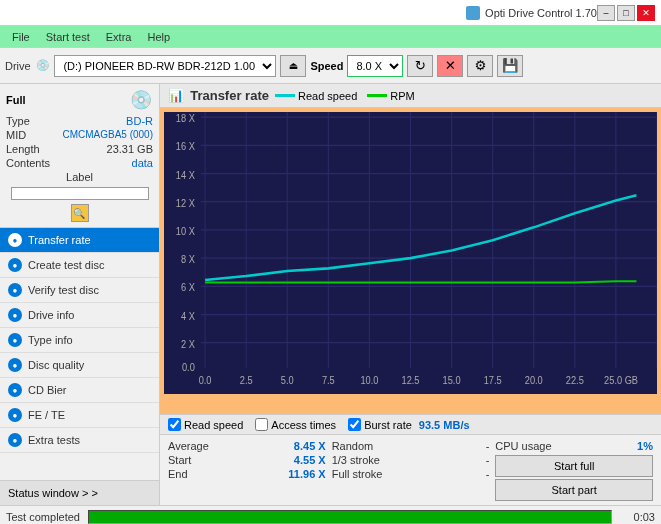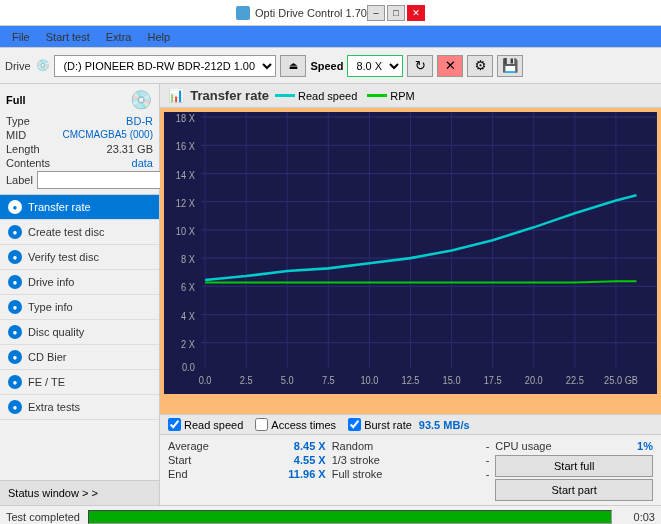--- a/index.html
+++ b/index.html
@@ -1,27 +1,27 @@
 <!DOCTYPE html>
 <html><head>
   <meta charset="utf-8">
   <style>
     * { box-sizing: border-box; margin: 0; padding: 0; }
     body { font-family: 'Segoe UI', Tahoma, sans-serif; font-size: 11px; background: #f0f0f0; width: 661px; height: 524px; overflow: hidden; }
     
     
-    .title-bar { background: #fff; display: flex; align-items: center; justify-content: center; padding: 4px 6px; border-bottom: 1px solid #ccc; height: 26px; }
+    .title-bar { background: #fff; display: flex; align-items: center; justify-content: flex-end; padding: 4px 6px; border-bottom: 1px solid #ccc; height: 26px; }
     .title-bar-left { display: flex; align-items: center; gap: 5px; font-size: 11px; color: #333; }
     .title-bar-icon { width: 14px; height: 14px; background: #4a9fd4; border-radius: 2px; display: inline-block; }
     .title-bar-controls { display: flex; gap: 2px; }
     .title-bar-btn { width: 18px; height: 16px; border: 1px solid #999; background: #e1e1e1; font-size: 9px; cursor: pointer; display: flex; align-items: center; justify-content: center; }
     .title-bar-btn.close { background: #e81123; color: white; border-color: #e81123; }
     
     
-    .menu-bar { background: #3b82f6; display: flex; align-items: center; padding: 2px 4px; border-bottom: 1px solid #ccc; height: 22px; }
+    .menu-bar { background: #86efac; display: flex; align-items: center; padding: 2px 4px; border-bottom: 1px solid #ccc; height: 22px; }
     .menu-item { padding: 2px 8px; cursor: pointer; font-size: 11px; color: #333; }
     
     
     .main-layout { display: flex; height: calc(524px - 48px - 55px); }
     
     
     .toolbar { background: #f0f0f0; display: flex; align-items: center; padding: 3px 5px; border-bottom: 1px solid #ccc; height: 36px; gap: 4px; }
     .toolbar-label { font-size: 11px; font-weight: normal; color: #333; }
     .drive-select { height: 22px; font-size: 11px; border: 1px solid #999; background: white; padding: 0 4px; min-width: 200px; }
     .eject-btn { width: 26px; height: 22px; border: 1px solid #999; background: #e1e1e1; cursor: pointer; display: flex; align-items: center; justify-content: center; font-size: 10px; }
@@ -31,21 +31,21 @@
 
     
     .sidebar { width: 160px; background: #f0f0f0; border-right: 1px solid #ccc; display: flex; flex-direction: column; }
     .disc-info-panel { padding: 5px 6px; border-bottom: 1px solid #ccc; }
     .disc-info-header { display: flex; align-items: center; justify-content: space-between; margin-bottom: 4px; }
     .disc-info-title { font-weight: bold; font-size: 11px; }
     .disc-row { display: flex; justify-content: space-between; margin-bottom: 2px; }
     .disc-row-label { color: #333; font-size: 11px; }
     .disc-row-value { color: #0066cc; font-size: 11px; }
     .disc-row-value.black { color: #333; }
-    .label-row { display: flex; align-items: center; gap: 4px; margin-top: 2px; }
+    .label-row { display: flex; align-items: center; gap: 4px; margin-top: 2px; flex-direction: column; }
     .label-input { height: 18px; border: 1px solid #999; background: white; font-size: 10px; flex: 1; padding: 0 2px; }
     .label-btn { width: 18px; height: 18px; border: 1px solid #999; background: #f5c542; cursor: pointer; display: flex; align-items: center; justify-content: center; font-size: 10px; }
     
     .nav-items { flex: 1; }
     .nav-item { display: flex; align-items: center; gap: 6px; padding: 5px 8px; cursor: pointer; font-size: 11px; color: #333; border-bottom: 1px solid #ddd; }
     .nav-item.active { background: #0078d7; color: white; }
     .nav-icon { width: 14px; height: 14px; border-radius: 50%; display: flex; align-items: center; justify-content: center; font-size: 8px; flex-shrink: 0; }
     .nav-icon.blue { background: #0078d7; color: white; }
     .nav-icon.active { background: white; color: #0078d7; }
     

